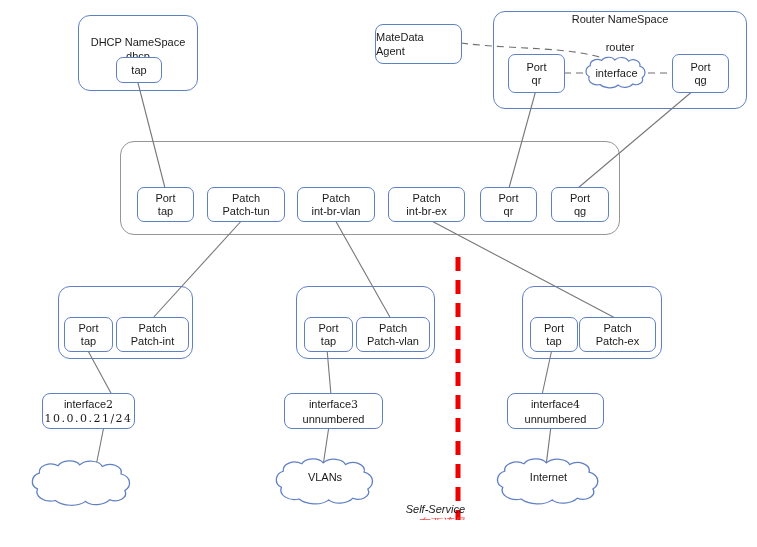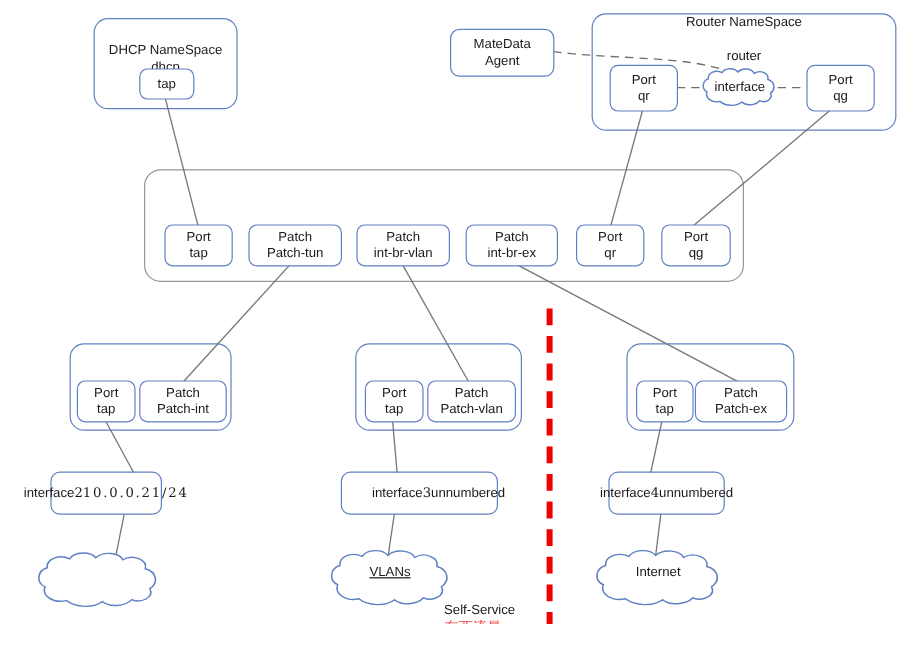--- a/index.html
+++ b/index.html
@@ -7,35 +7,35 @@
     font-family:"Liberation Sans",sans-serif;color:#1a1a1a;}
   
   .nsbox{position:absolute;border:1.4px solid #6080c4;border-radius:12px;background:#fff;z-index:1;}
   .graybox{position:absolute;border:1.2px solid #969696;border-radius:14px;background:#fff;z-index:1;}
   .ctitle{position:absolute;width:100%;text-align:center;font-size:11px;line-height:14px;z-index:2;}
   
   .pbox{position:absolute;border:1.2px solid #6080c4;border-radius:7px;background:#fff;z-index:3;
     display:flex;flex-direction:column;align-items:center;justify-content:center;
     font-size:11px;line-height:13px;text-align:center;}
   .ifacebox{position:absolute;border:1.2px solid #6080c4;border-radius:8px;background:#fff;z-index:3;
-    display:flex;flex-direction:row;align-items:center;justify-content:center;
+    display:flex;flex-direction:column;align-items:center;justify-content:center;
     font-size:11px;line-height:14px;text-align:center;}
   .serif{font-family:"DejaVu Serif",serif;}
   svg#wires{position:absolute;left:0;top:0;z-index:2;pointer-events:none;}
   .cloudlabel{position:absolute;z-index:3;text-align:center;font-size:11px;line-height:14px;}
-  .zonelabel{position:absolute;z-index:3;text-align:left;font-size:11px;line-height:14px;}
+  .zonelabel{position:absolute;z-index:3;text-align:right;font-size:11px;line-height:14px;font-style:italic;}
   .zonelabel .cn{font-size:12px;color:#ef4444;}
   #watermark{position:absolute;z-index:4;font-size:17px;color:rgba(125,125,125,0.8);
     letter-spacing:1px;white-space:nowrap;}
   
   #dhcp-box{left:78px;top:15px;width:118px;height:74px;}
   #dhcp-t1{top:19px;} #dhcp-t2{top:33px;}
   #tap-box{left:116px;top:57px;width:44px;height:24px;}
   #meta-box{left:375px;top:24px;width:85px;height:38px;border-radius:8px;display:flex;
-    flex-direction:column;align-items:center;justify-content:center;font-size:11px;line-height:14px;z-index:3;}
+    flex-direction:column;justify-content:center;font-size:11px;line-height:14px;z-index:3;}
   #router-box{left:493px;top:11px;width:252px;height:96px;}
   #router-t1{top:0;} #router-t2{top:28px;}
   #port-qr{left:508px;top:54px;width:55px;height:37px;}
   #port-qg{left:672px;top:54px;width:55px;height:37px;}
   #iptables-label{left:585px;top:66px;width:63px;}
   #brint-box{left:120px;top:141px;width:498px;height:92px;}
   #brint-t1{top:146px;} #brint-t2{top:160px;}
   #brint-p0{left:137px;top:187px;width:55px;height:33px;}
   #brint-p1{left:207px;top:187px;width:76px;height:33px;}
   #brint-p2{left:297px;top:187px;width:76px;height:33px;}
@@ -45,24 +45,24 @@
   #brtun-box{left:58px;top:286px;width:133px;height:71px;}
   #brtun-port{left:64px;top:317px;width:47px;height:33px;}
   #brtun-patch{left:116px;top:317px;width:71px;height:33px;}
   #brvlan-box{left:296px;top:286px;width:137px;height:71px;}
   #brvlan-port{left:304px;top:317px;width:47px;height:33px;}
   #brvlan-patch{left:356px;top:317px;width:72px;height:33px;}
   #brex-box{left:522px;top:286px;width:138px;height:71px;}
   #brex-port{left:530px;top:317px;width:46px;height:33px;}
   #brex-patch{left:579px;top:317px;width:75px;height:33px;}
   #iface2{left:42px;top:393px;width:91px;height:34px;}
-  #iface3{left:284px;top:393px;width:97px;height:34px;padding-left:32px;}
+  #iface3{left:284px;top:393px;width:97px;height:34px;}
   #iface4{left:507px;top:393px;width:95px;height:34px;align-items:center;}
   #cloud1-label{left:29px;top:466px;width:104px;}
-  #cloud2-label{left:274px;top:470px;width:102px;text-decoration:underline;}
+  #cloud2-label{left:274px;top:470px;width:102px;}
   #cloud3-label{left:495px;top:470px;width:107px;}
   #zone-left{left:370px;top:502px;width:95px;}
   #zone-right{left:615px;top:502px;width:95px;}
   #watermark{left:648px;top:518px;}
 </style>
 </head>
 <body>
 
 <div id="canvas">
 

